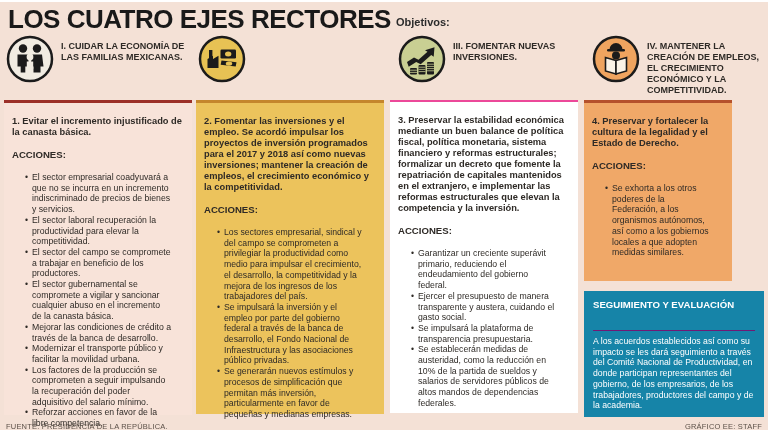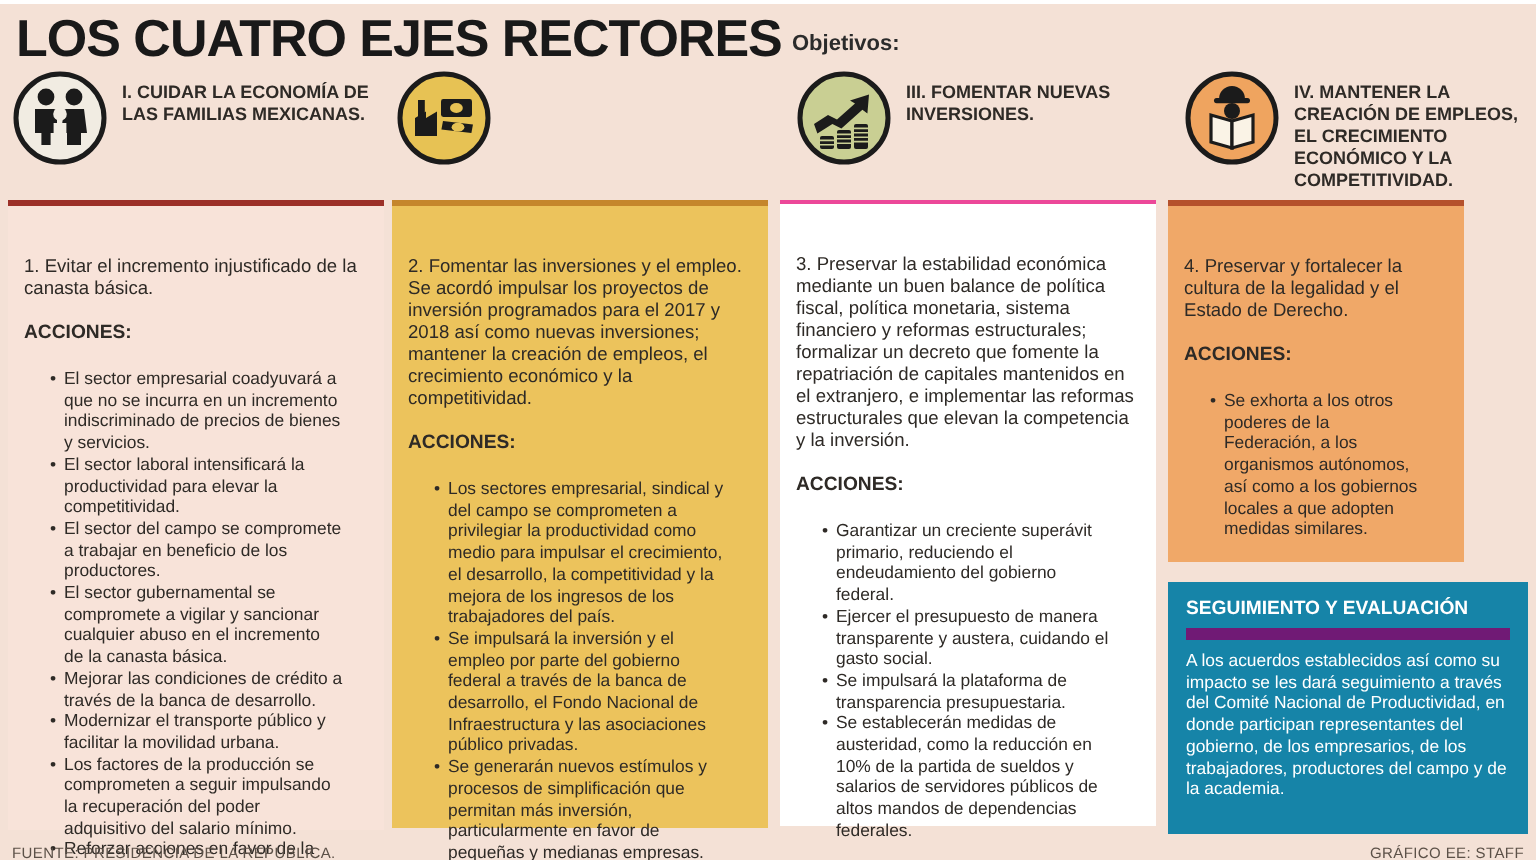--- a/index.html
+++ b/index.html
@@ -40,44 +40,44 @@
     position:absolute;top:98px;
     width:188px;box-sizing:border-box;
     padding:9px 8px 8px 8px;
     color:#2e2a26;
   }
   #col-1{left:4px;  height:315px;background:#f8e3d9;border-top:3px solid #9c3028;}
   #col-2{left:196px;height:314px;background:#ecc35c;border-top:3px solid #c5862c;}
   #col-3{left:390px;height:313px;background:#ffffff;border-top:2px solid #ec4899;}
   #col-4{left:584px;height:181px;background:#f0a868;border-top:3px solid #b5512c;width:148px;}
   .col .col-heading{
-    margin:16px 0 11px 0;
-    font-size:9.3px;font-weight:normal;line-height:11px;
+    margin:4px 0 11px 0;
+    font-size:9.3px;font-weight:bold;line-height:11px;
   }
   .col .acciones{
     margin:0 0 2px 0;
     font-size:9.6px;font-weight:bold;
   }
   .col ul.actions{
     margin:12px;padding:0;list-style:none;
     font-size:8.7px;line-height:10.7px;
   }
   .col ul.actions li{position:relative;padding-left:8px;}
   .col ul.actions li::before{content:"•";position:absolute;left:1px;}
   
   #seguimiento{
     position:absolute;left:584px;top:289px;
     width:180px;height:126px;box-sizing:border-box;
     background:#1684a8;color:#ffffff;
     padding:8px 9px;
   }
   #seguimiento .seg-title{
     font-size:9.6px;font-weight:bold;
-    padding-bottom:4px;margin-bottom:5px;
-    border-bottom:6px solid #701a75;
+    padding-bottom:20px;margin-bottom:5px;
+    border-bottom:1px solid #701a75;
   }
   #seguimiento .seg-body{font-size:8.7px;line-height:10.7px;}
   
   .footer-source{
     position:absolute;left:6px;top:420px;
     font-size:7.5px;color:#5c5148;letter-spacing:0.2px;
   }
   .footer-credit{
     position:absolute;right:6px;top:420px;
     font-size:7.5px;color:#5c5148;letter-spacing:0.2px;
@@ -149,21 +149,21 @@
       </svg>
     </span>
     <span class="axis-label">IV. MANTENER LA CREACIÓN DE EMPLEOS, EL CRECIMIENTO ECONÓMICO Y LA COMPETITIVIDAD.</span>
   </div>
 
   <div class="col" id="col-1">
     <p class="col-heading">1. Evitar el incremento injustificado de la canasta básica.</p>
     <p class="acciones">ACCIONES:</p>
     <ul class="actions">
         <li>El sector empresarial coadyuvará a que no se incurra en un incremento indiscriminado de precios de bienes y servicios.</li>
-        <li>El sector laboral intensificará la productividad para elevar la competitividad.</li>
+        <li>El sector laboral recuperación la productividad para elevar la competitividad.</li>
         <li>El sector del campo se compromete a trabajar en beneficio de los productores.</li>
         <li>El sector gubernamental se compromete a vigilar y sancionar cualquier abuso en el incremento de la canasta básica.</li>
         <li>Mejorar las condiciones de crédito a través de la banca de desarrollo.</li>
         <li>Modernizar el transporte público y facilitar la movilidad urbana.</li>
         <li>Los factores de la producción se comprometen a seguir impulsando la recuperación del poder adquisitivo del salario mínimo.</li>
         <li>Reforzar acciones en favor de la libre competencia.</li>
       </ul>
   </div>
 
   <div class="col" id="col-2">

